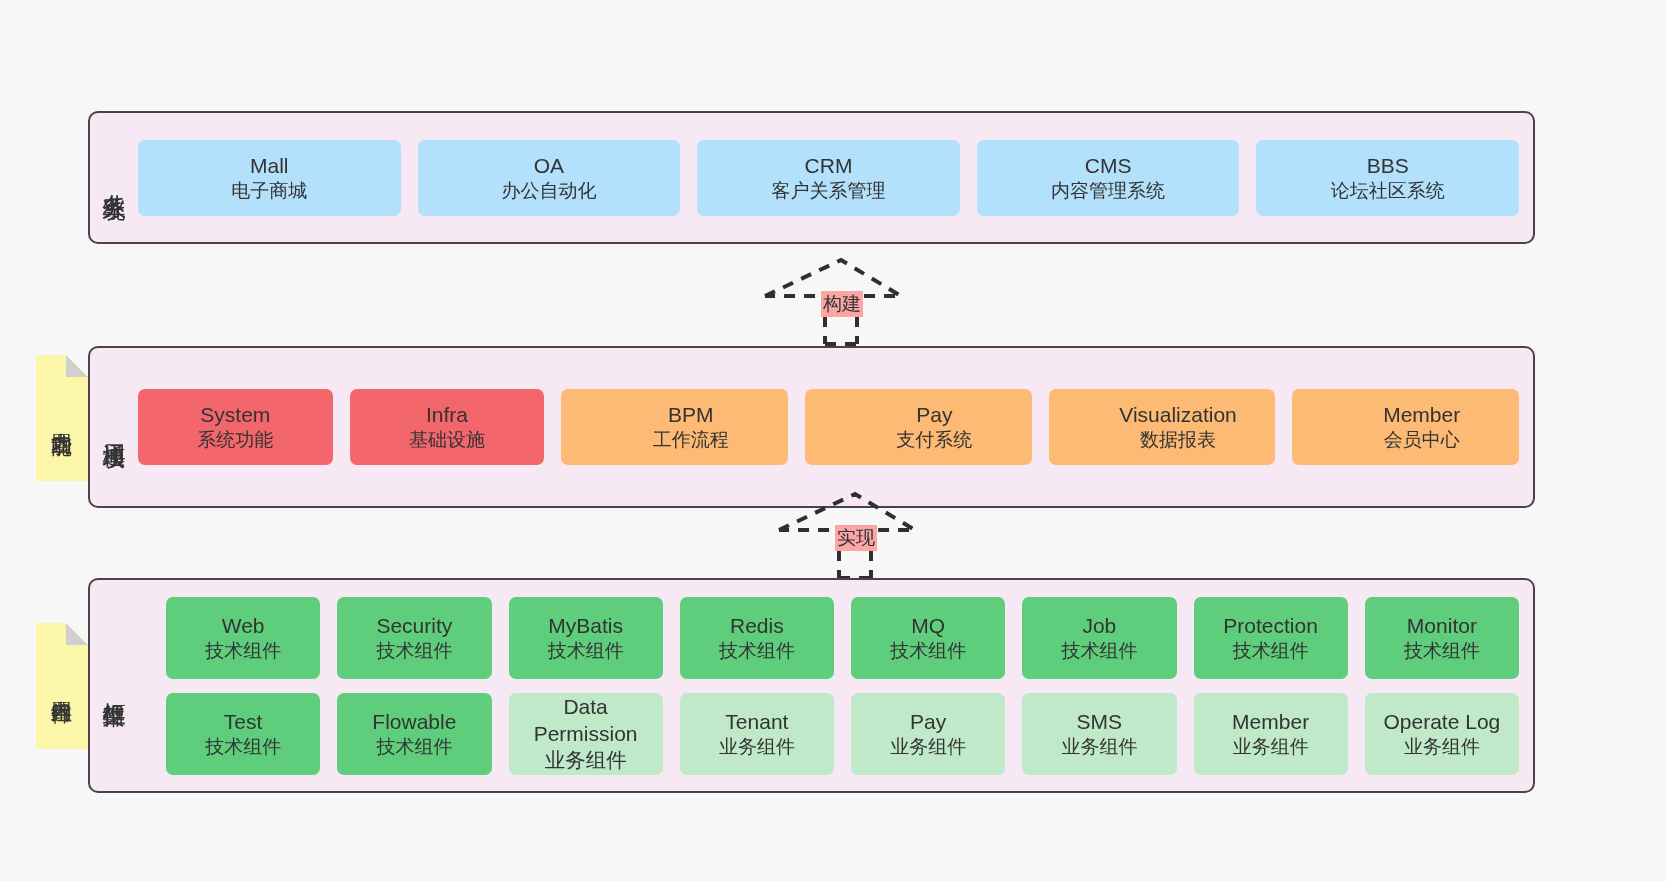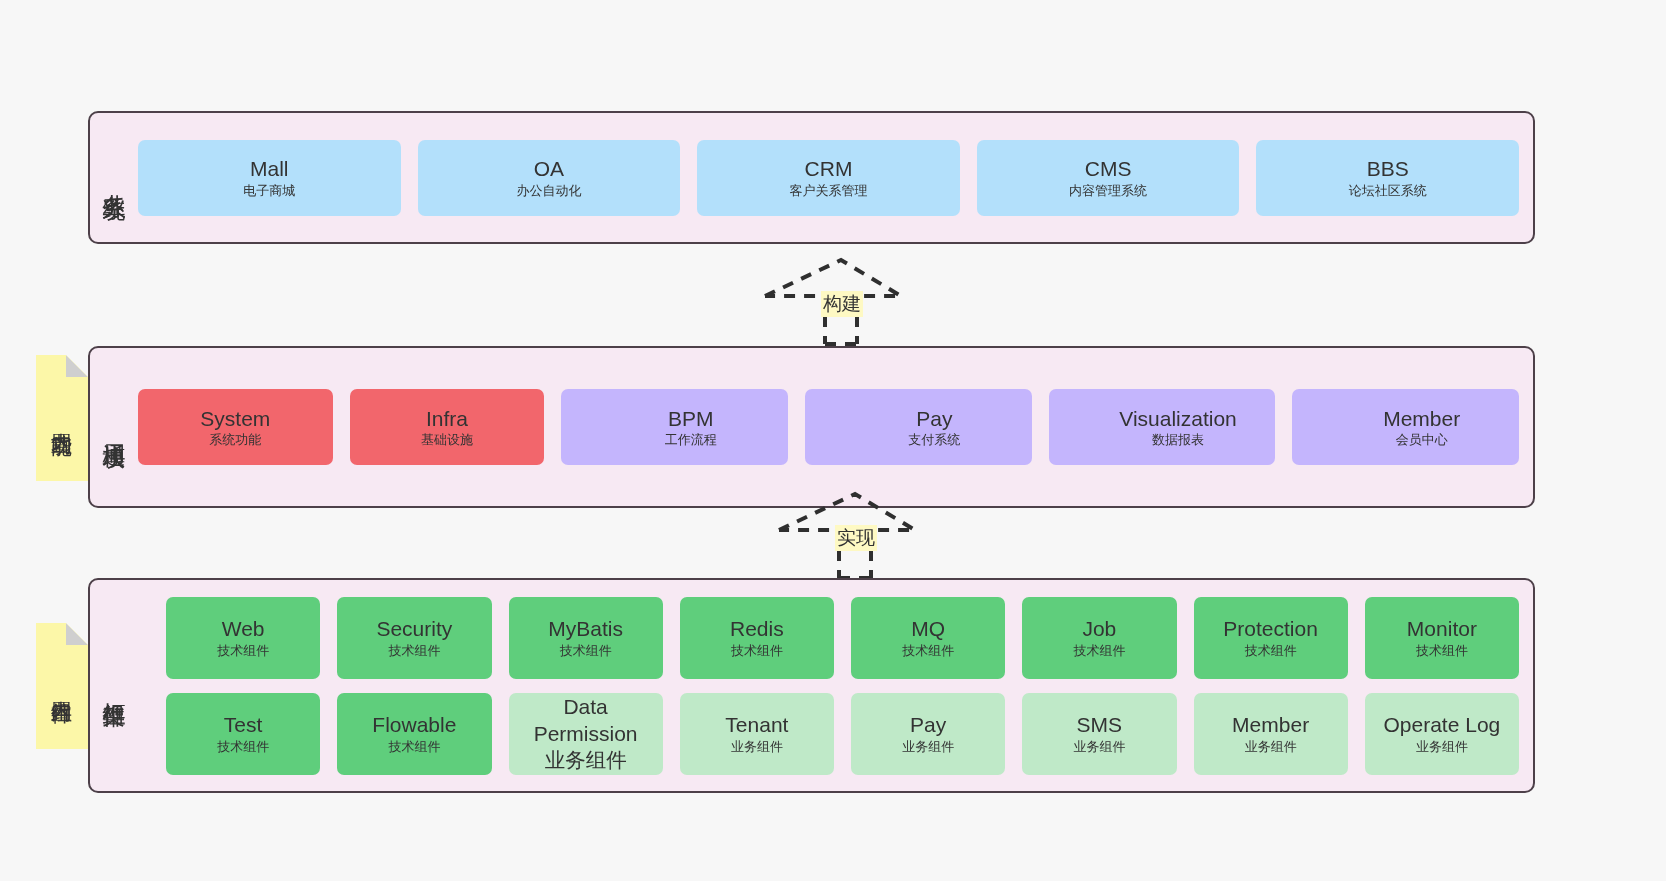--- a/index.html
+++ b/index.html
@@ -61,26 +61,26 @@
     flex-direction:column;
     align-items:center;
     justify-content:center;
     text-align:center;
     font-size:21px;
     line-height:1.30;
     color:#333333;
     box-sizing:border-box;
     padding:4px 4px;
   }
-  .node .t2{font-size:13px;}
+  .node .t2{font-size:19px;}
   .node .t3{font-size:20.5px;}
 
   .blue{background:#b3e0fb;}
   .red{background:#f2666c;}
-  .pink{background:#c4b5fd;padding-left:36px;}
+  .pink{background:#fdba74;padding-left:36px;}
   .green{background:#5fce7c;}
   .lgreen{background:#bfe9c8;}
 
   
   #layer-business{left:88px;top:111px;width:1447px;height:133px;}
   #layer-business .node{height:76px;}
 
   
   #layer-common{left:88px;top:346px;width:1447px;height:162px;}
   #layer-common .node{height:76px;}
@@ -115,21 +115,21 @@
   #note-1{left:36px;top:355px;width:52px;height:126px;}
   #note-2{left:36px;top:623px;width:52px;height:126px;}
 
   
   .arrow{position:absolute;}
   .arrow svg{display:block;overflow:visible;}
   .arrow-label{
     position:absolute;
     font-size:19px;
     color:#333;
-    background:#fef9c3;
+    background:#fca5a5;
     padding:0 2px;
     white-space:nowrap;
   }
   #arrow-1{left:755px;top:258px;width:150px;height:88px;}
   #arrow-1 .arrow-label{left:66px;top:33px;}
   #arrow-2{left:769px;top:492px;width:150px;height:88px;}
   #arrow-2 .arrow-label{left:66px;top:33px;}
 </style>
 </head>
 <body>

